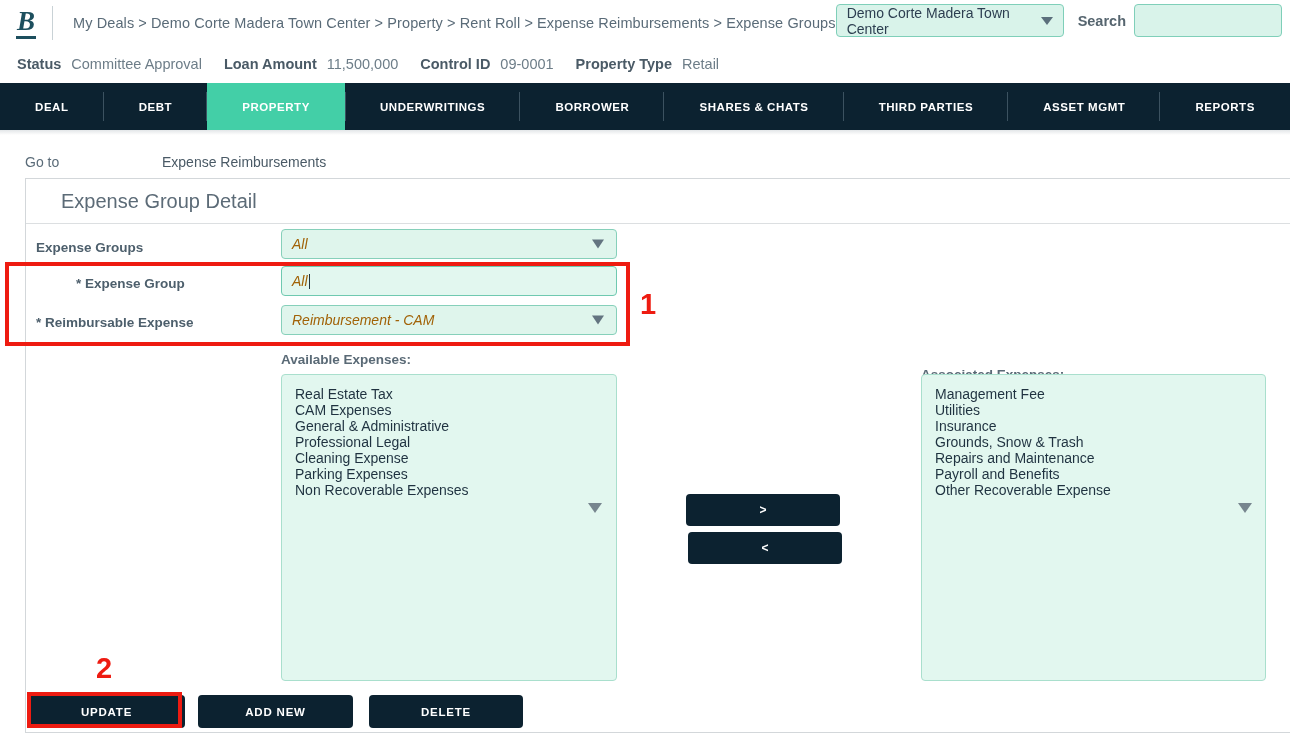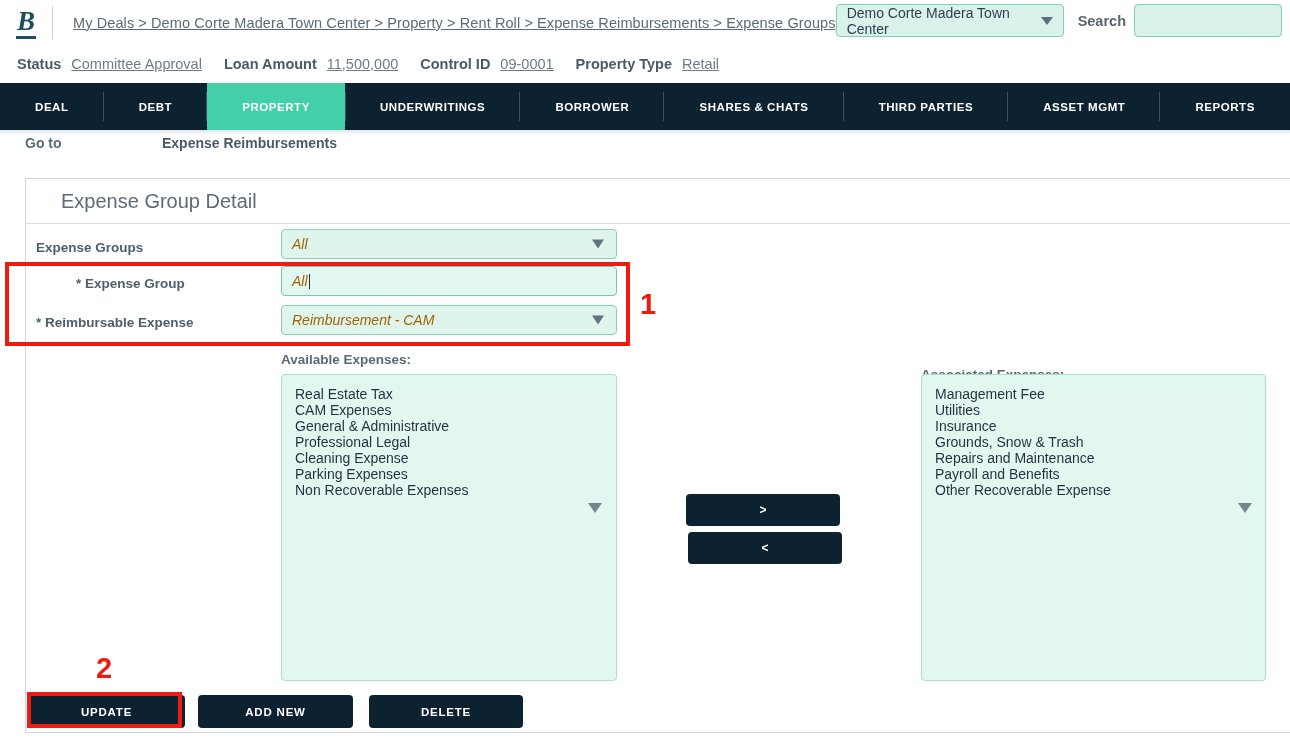--- a/index.html
+++ b/index.html
@@ -31,21 +31,20 @@
   }
   .logo span { border-bottom: 3px solid #1d4f5e; padding: 0 1px 1px 1px; display:inline-block; }
   .logo-divider {
     width: 1px; height: 34px; background: #c9d2d6; margin-right: 20px;
   }
   .breadcrumb {
     font-size: 14.5px;
     color: #5a6b78;
     white-space: nowrap;
     letter-spacing: .1px;
-    text-decoration: underline;
   }
   .topbar-right {
     position: absolute; right: 8px; top: 4px;
     display: flex; align-items: center;
   }
   .deal-select {
     width: 228px; height: 33px;
     background: #d9f3ea;
     border: 1px solid #7fcfb9;
     border-radius: 4px;
@@ -76,21 +75,21 @@
 
   
   .statusbar {
     height: 38px;
     display: flex; align-items: center;
     padding-left: 17px;
     font-size: 14.5px;
     background: #ffffff;
   }
   .statusbar .k { font-weight: bold; color: #4a5a66; }
-  .statusbar .v { color: #6d7d88; margin: 0 22px 0 10px; text-decoration: underline; }
+  .statusbar .v { color: #6d7d88; margin: 0 22px 0 10px; }
   .statusbar .v:last-child { margin-right: 0; }
 
   
   .nav {
     height: 47px;
     background: #0c2230;
     display: flex;
     align-items: stretch;
   }
   .nav-item {
@@ -115,24 +114,23 @@
   }
   .nav-item.active::after { display: none; }
   .nav-item.active + .nav-item::before {
     content:""; position:absolute; left:0; top:9px; bottom:9px; width:1px; background:#3c5260;
   }
   .nav-shadow { height: 5px; background: linear-gradient(#e3e6e8, #ffffff); }
 
   
   .goto-row {
     height: 35px;
-    display: flex; align-items: flex-start;
+    display: flex; align-items: flex-end;
     padding-left: 25px;
     font-size: 14px;
-    font-weight: bold;
   }
   .goto-label { color: #5a6b78; width: 137px; }
   .goto-value { color: #4a5a66; }
 
   
   .panel {
     position: absolute;
     left: 25px; top: 178px;
     width: 1272px; height: 555px;
     background: #ffffff;

